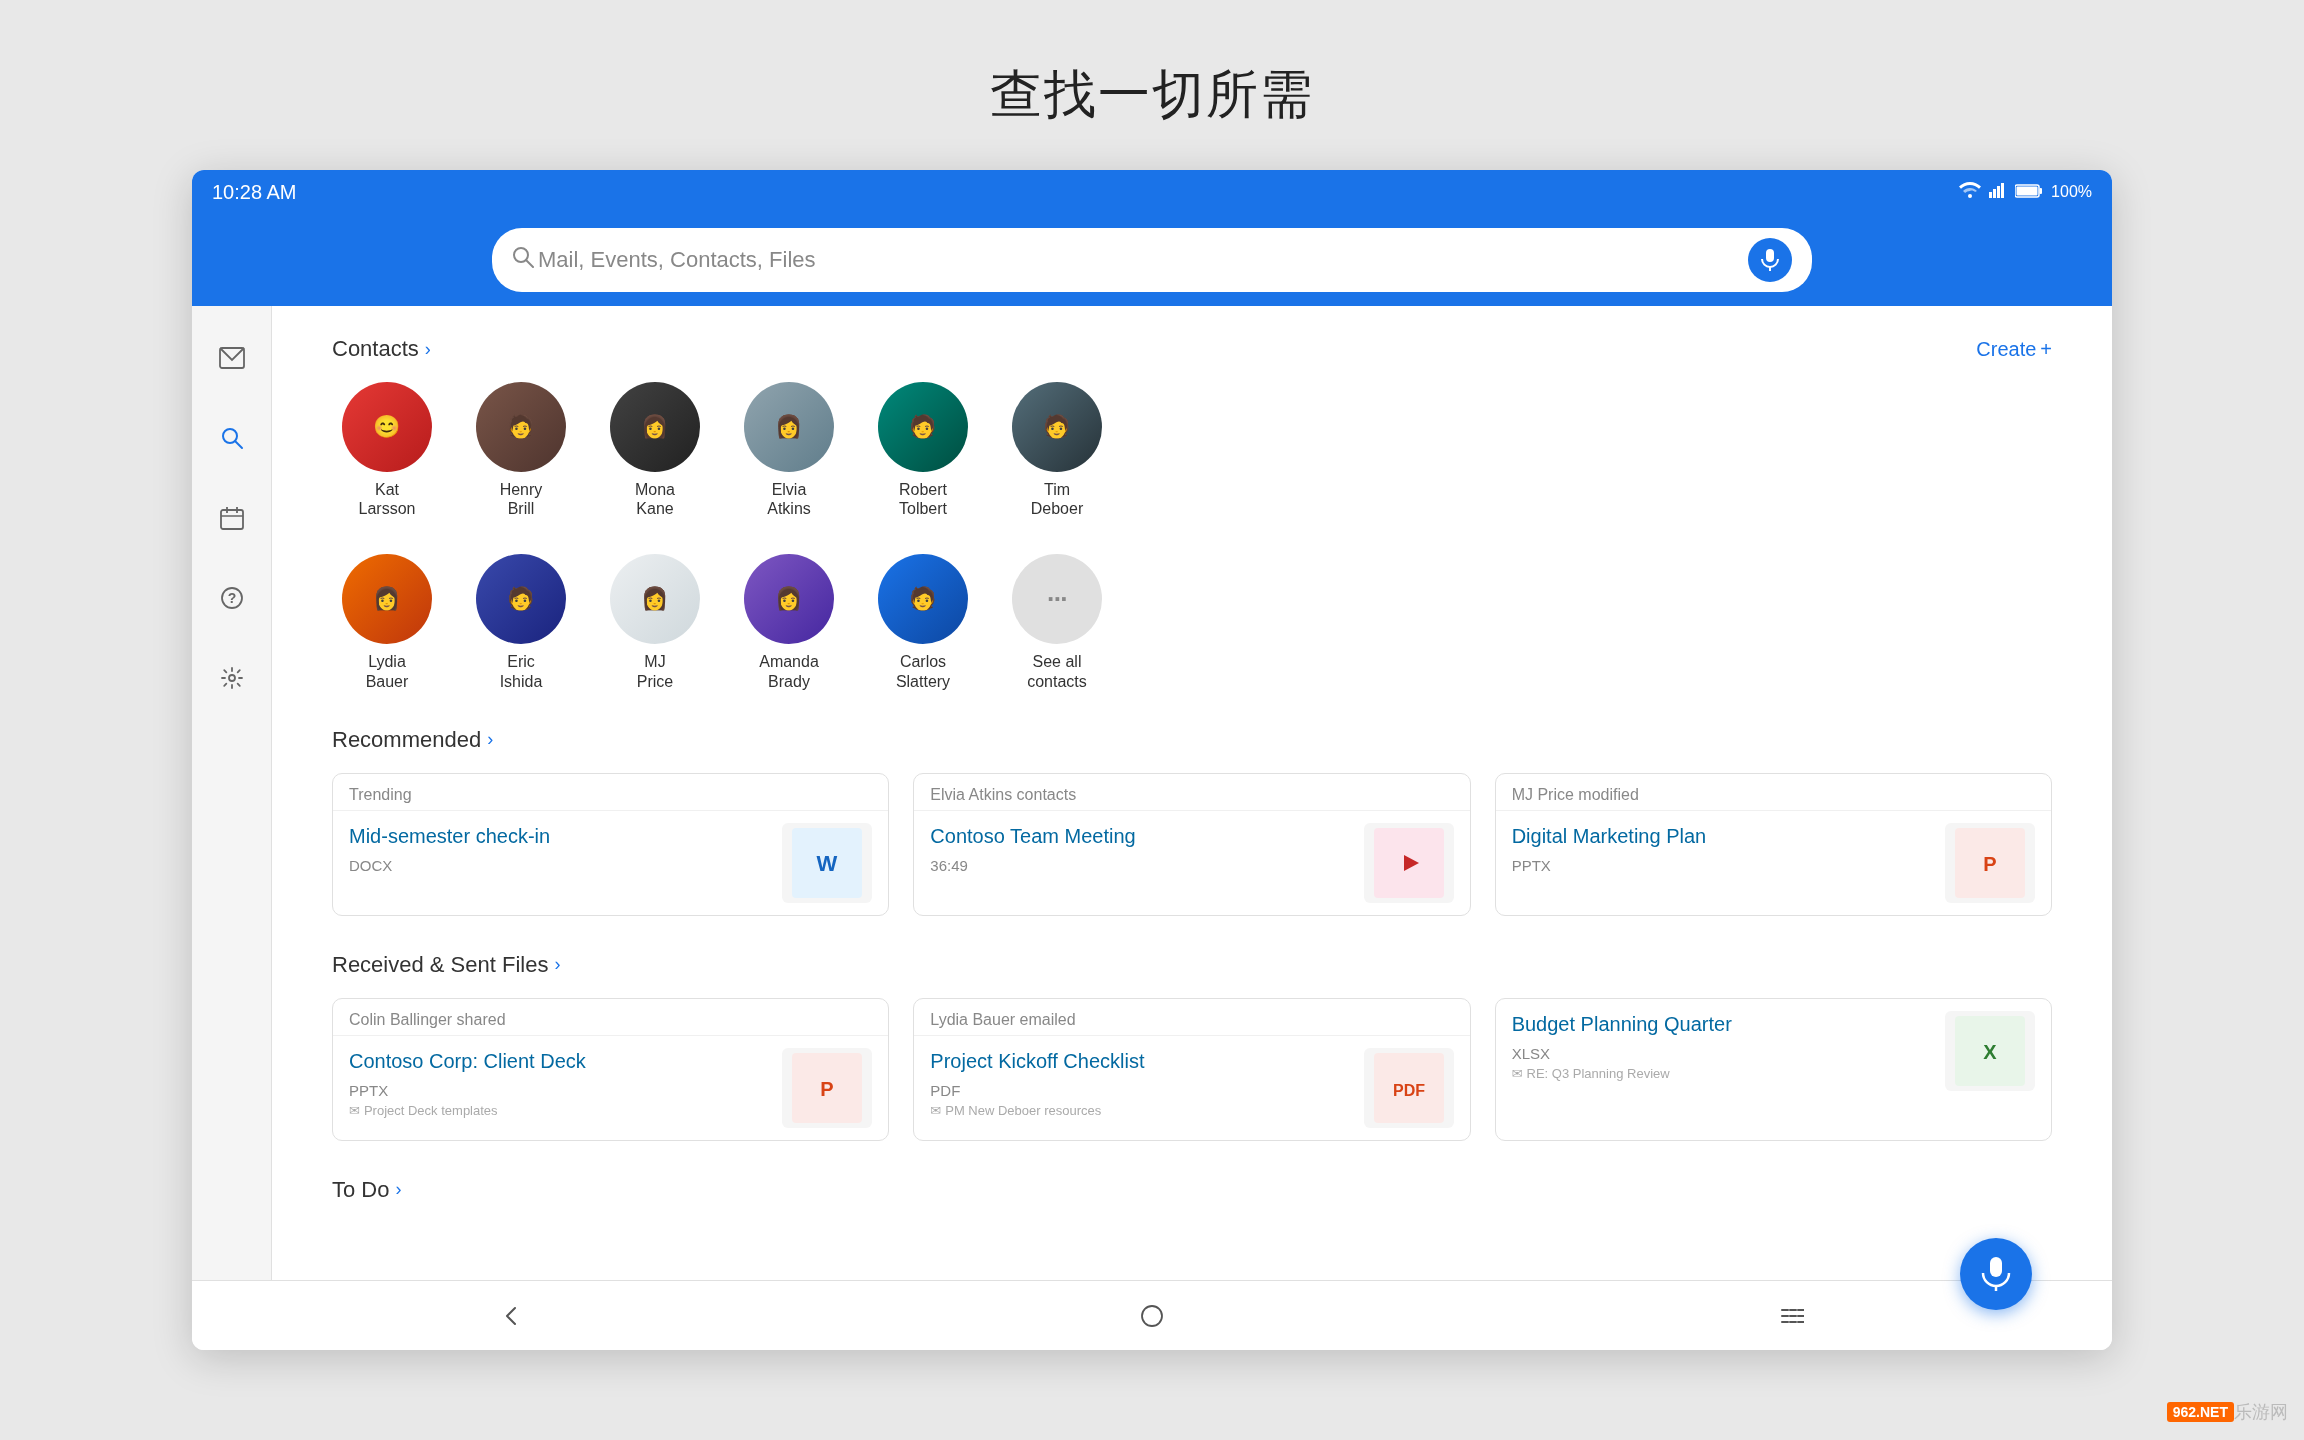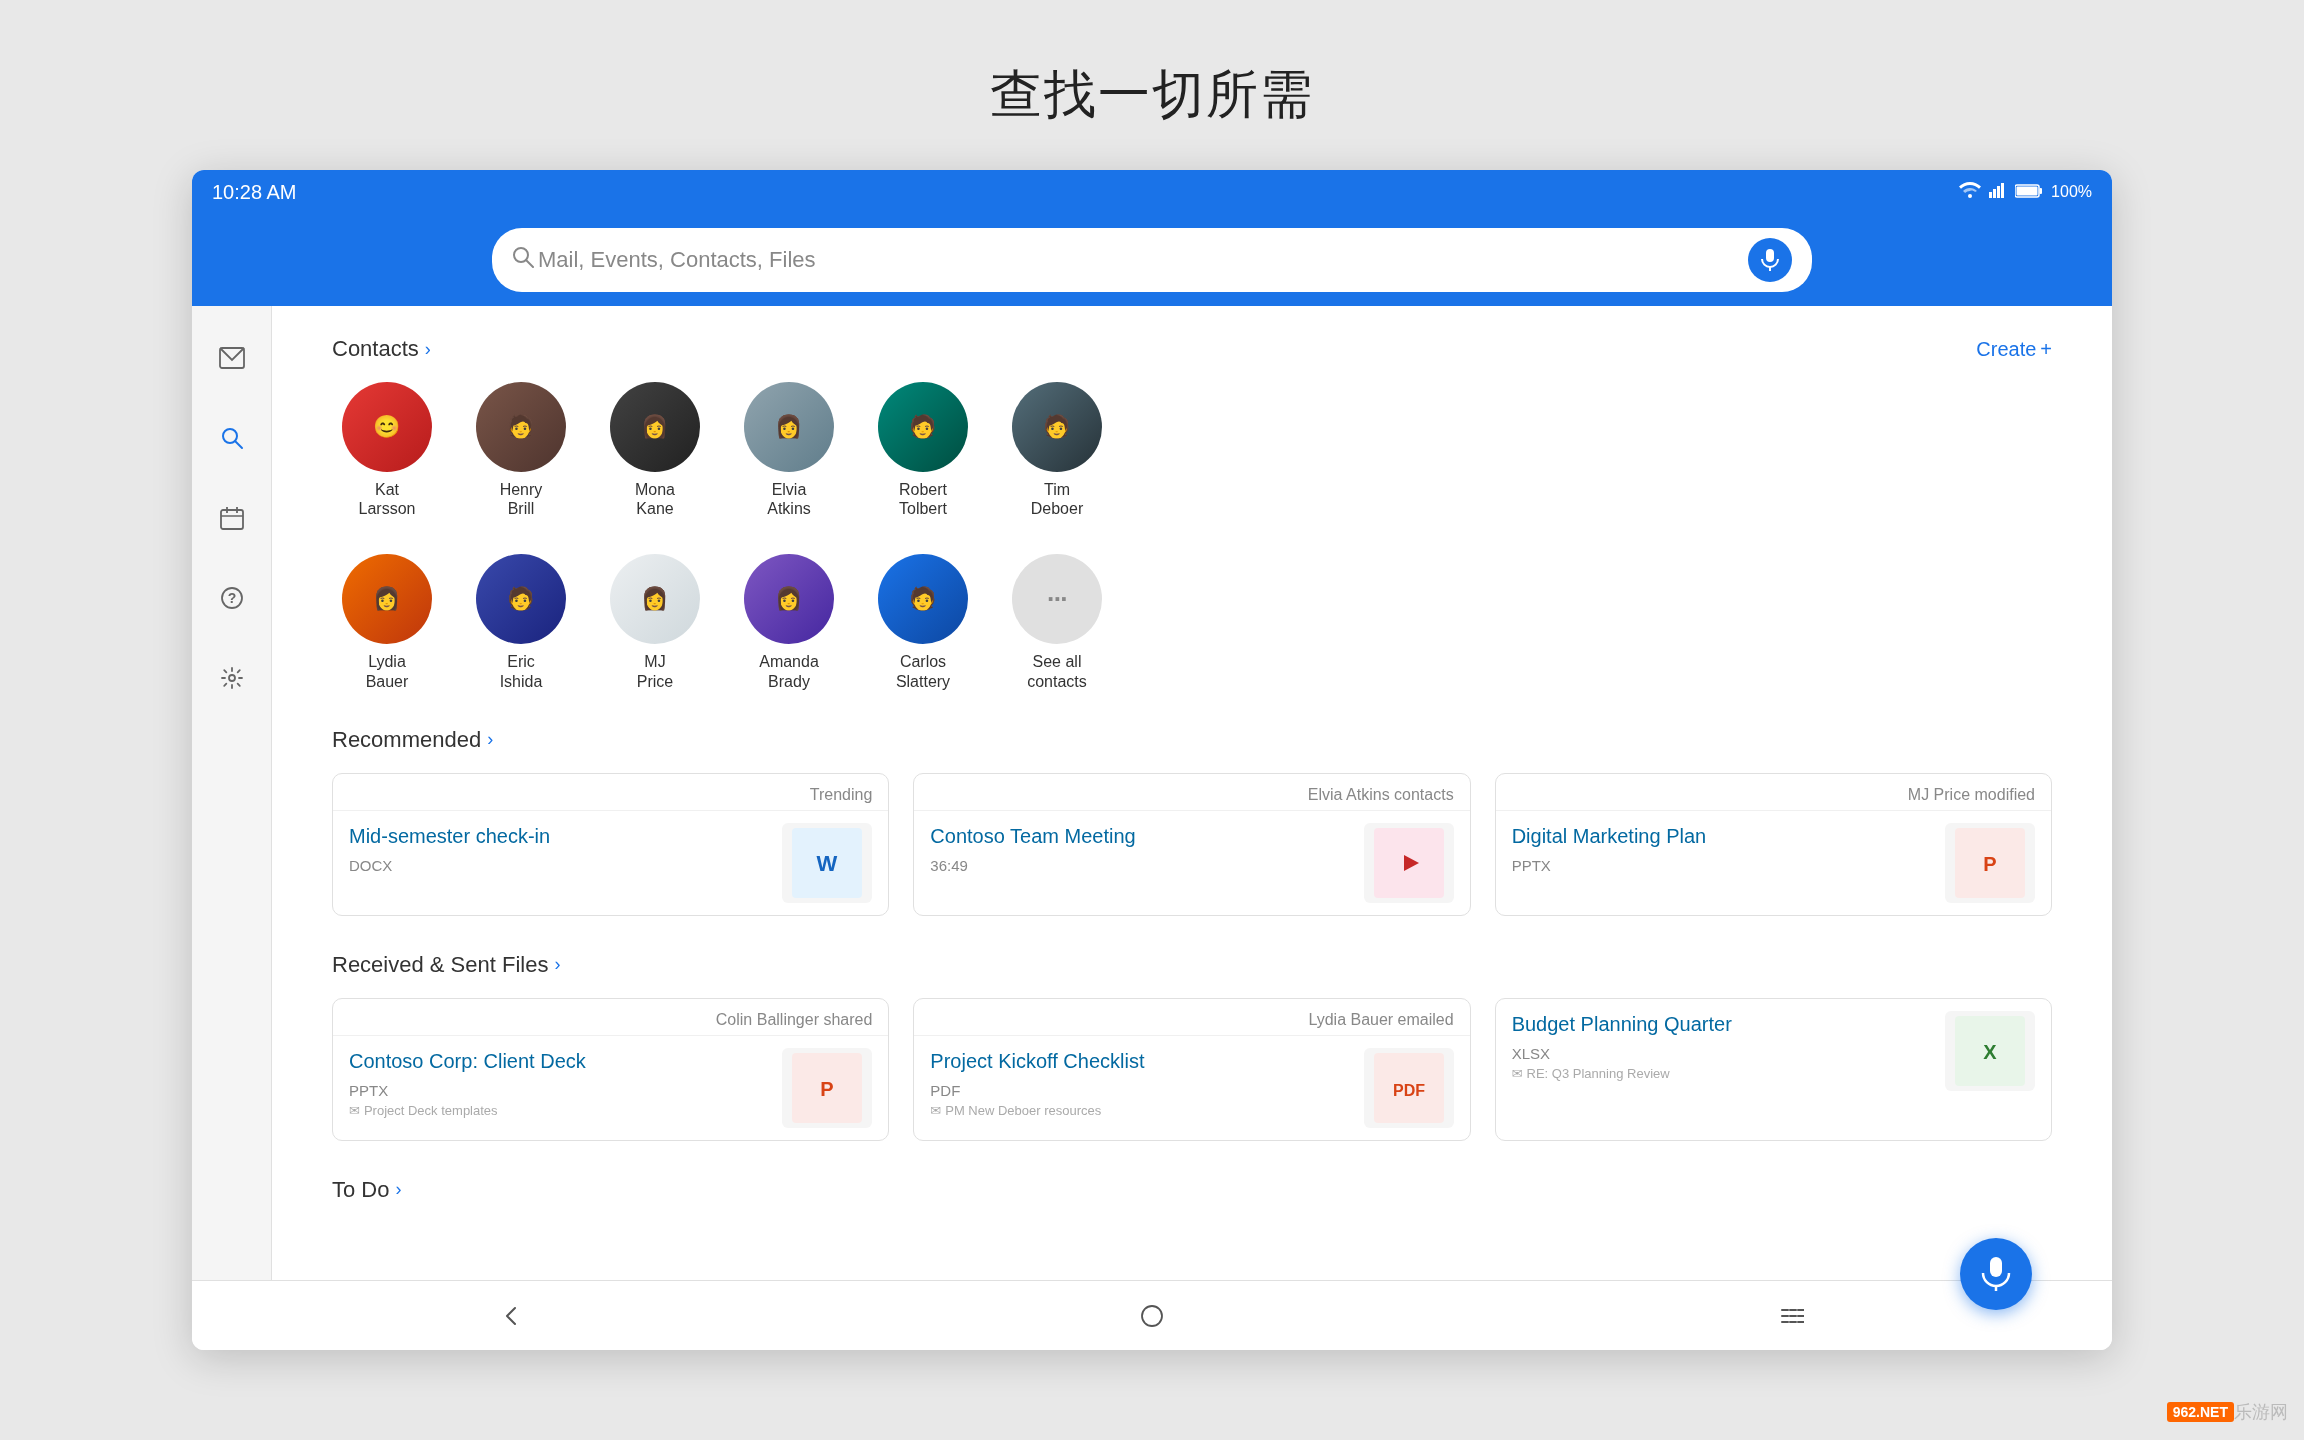--- a/index.html
+++ b/index.html
@@ -218,21 +218,20 @@
       border-radius: 10px;
       overflow: hidden;
       background: #fff;
       cursor: pointer;
     }
     .file-card-header {
       padding: 12px 16px 6px;
       font-size: 16px;
       color: #888;
       border-bottom: 1px solid #f0f0f0;
-      text-align: right;
     }
     .file-card-body {
       padding: 12px 16px;
       display: flex;
       align-items: flex-start;
       justify-content: space-between;
       gap: 12px;
     }
     .file-card-info {
       flex: 1;

